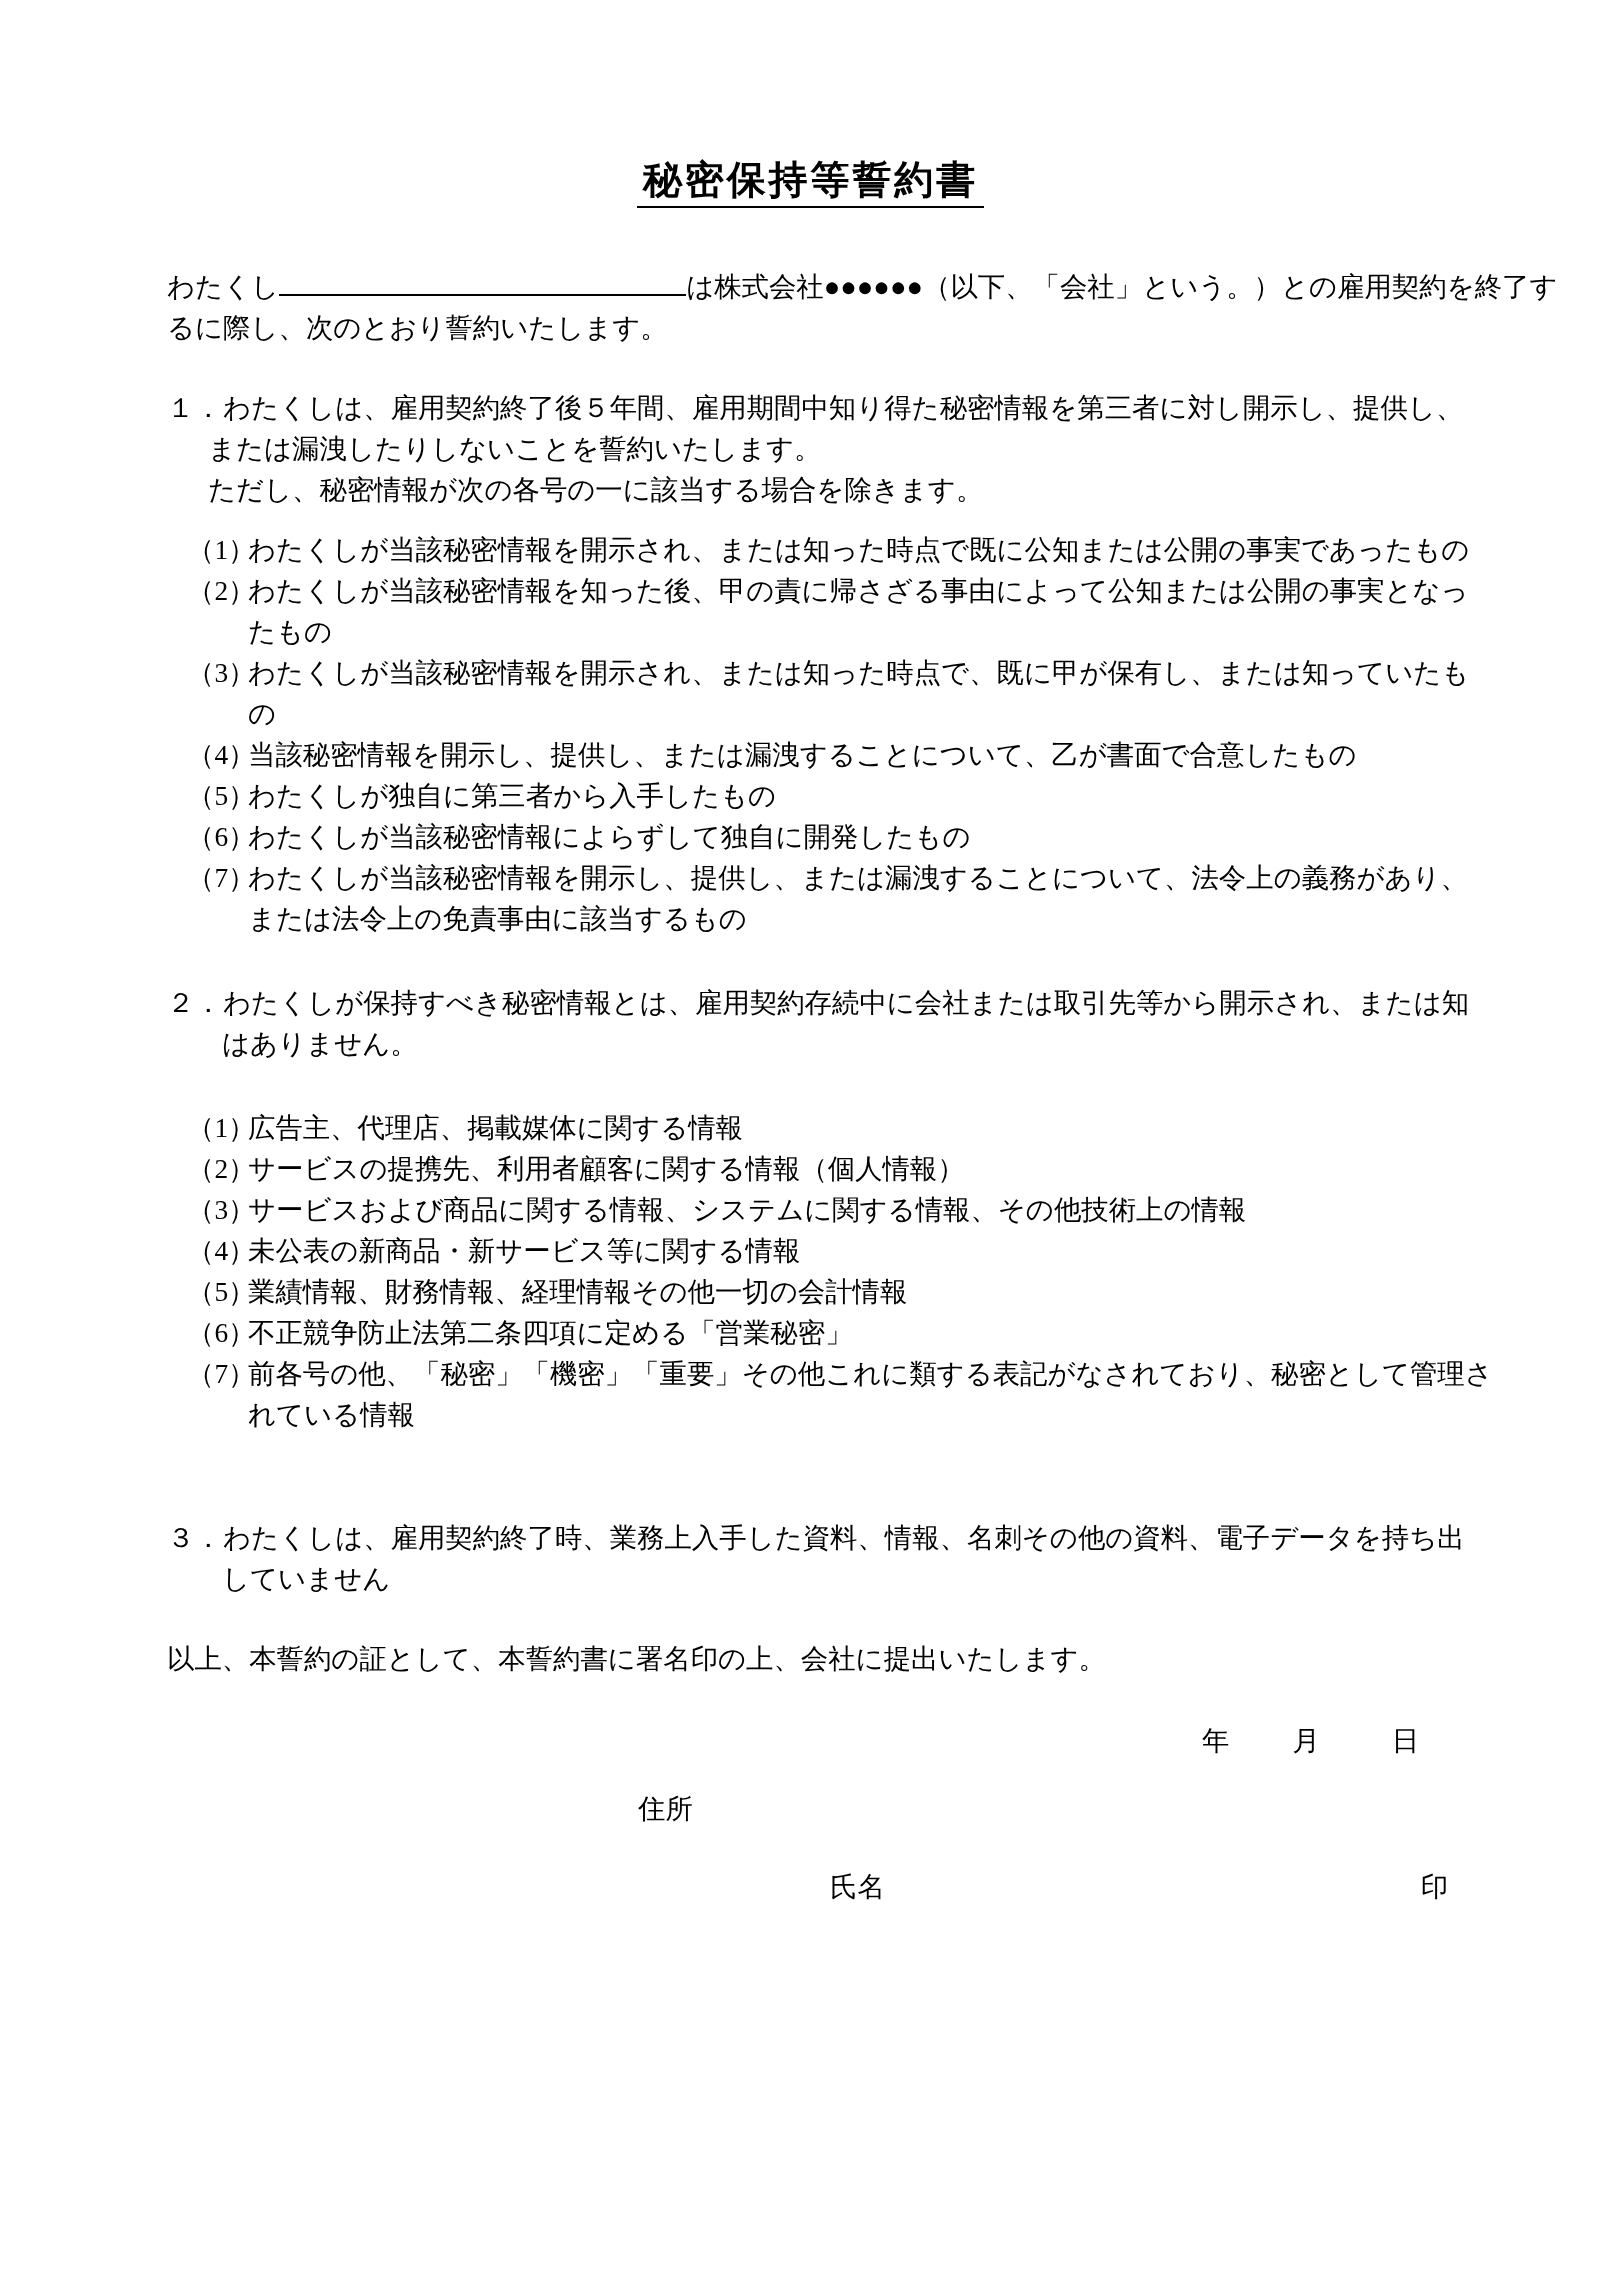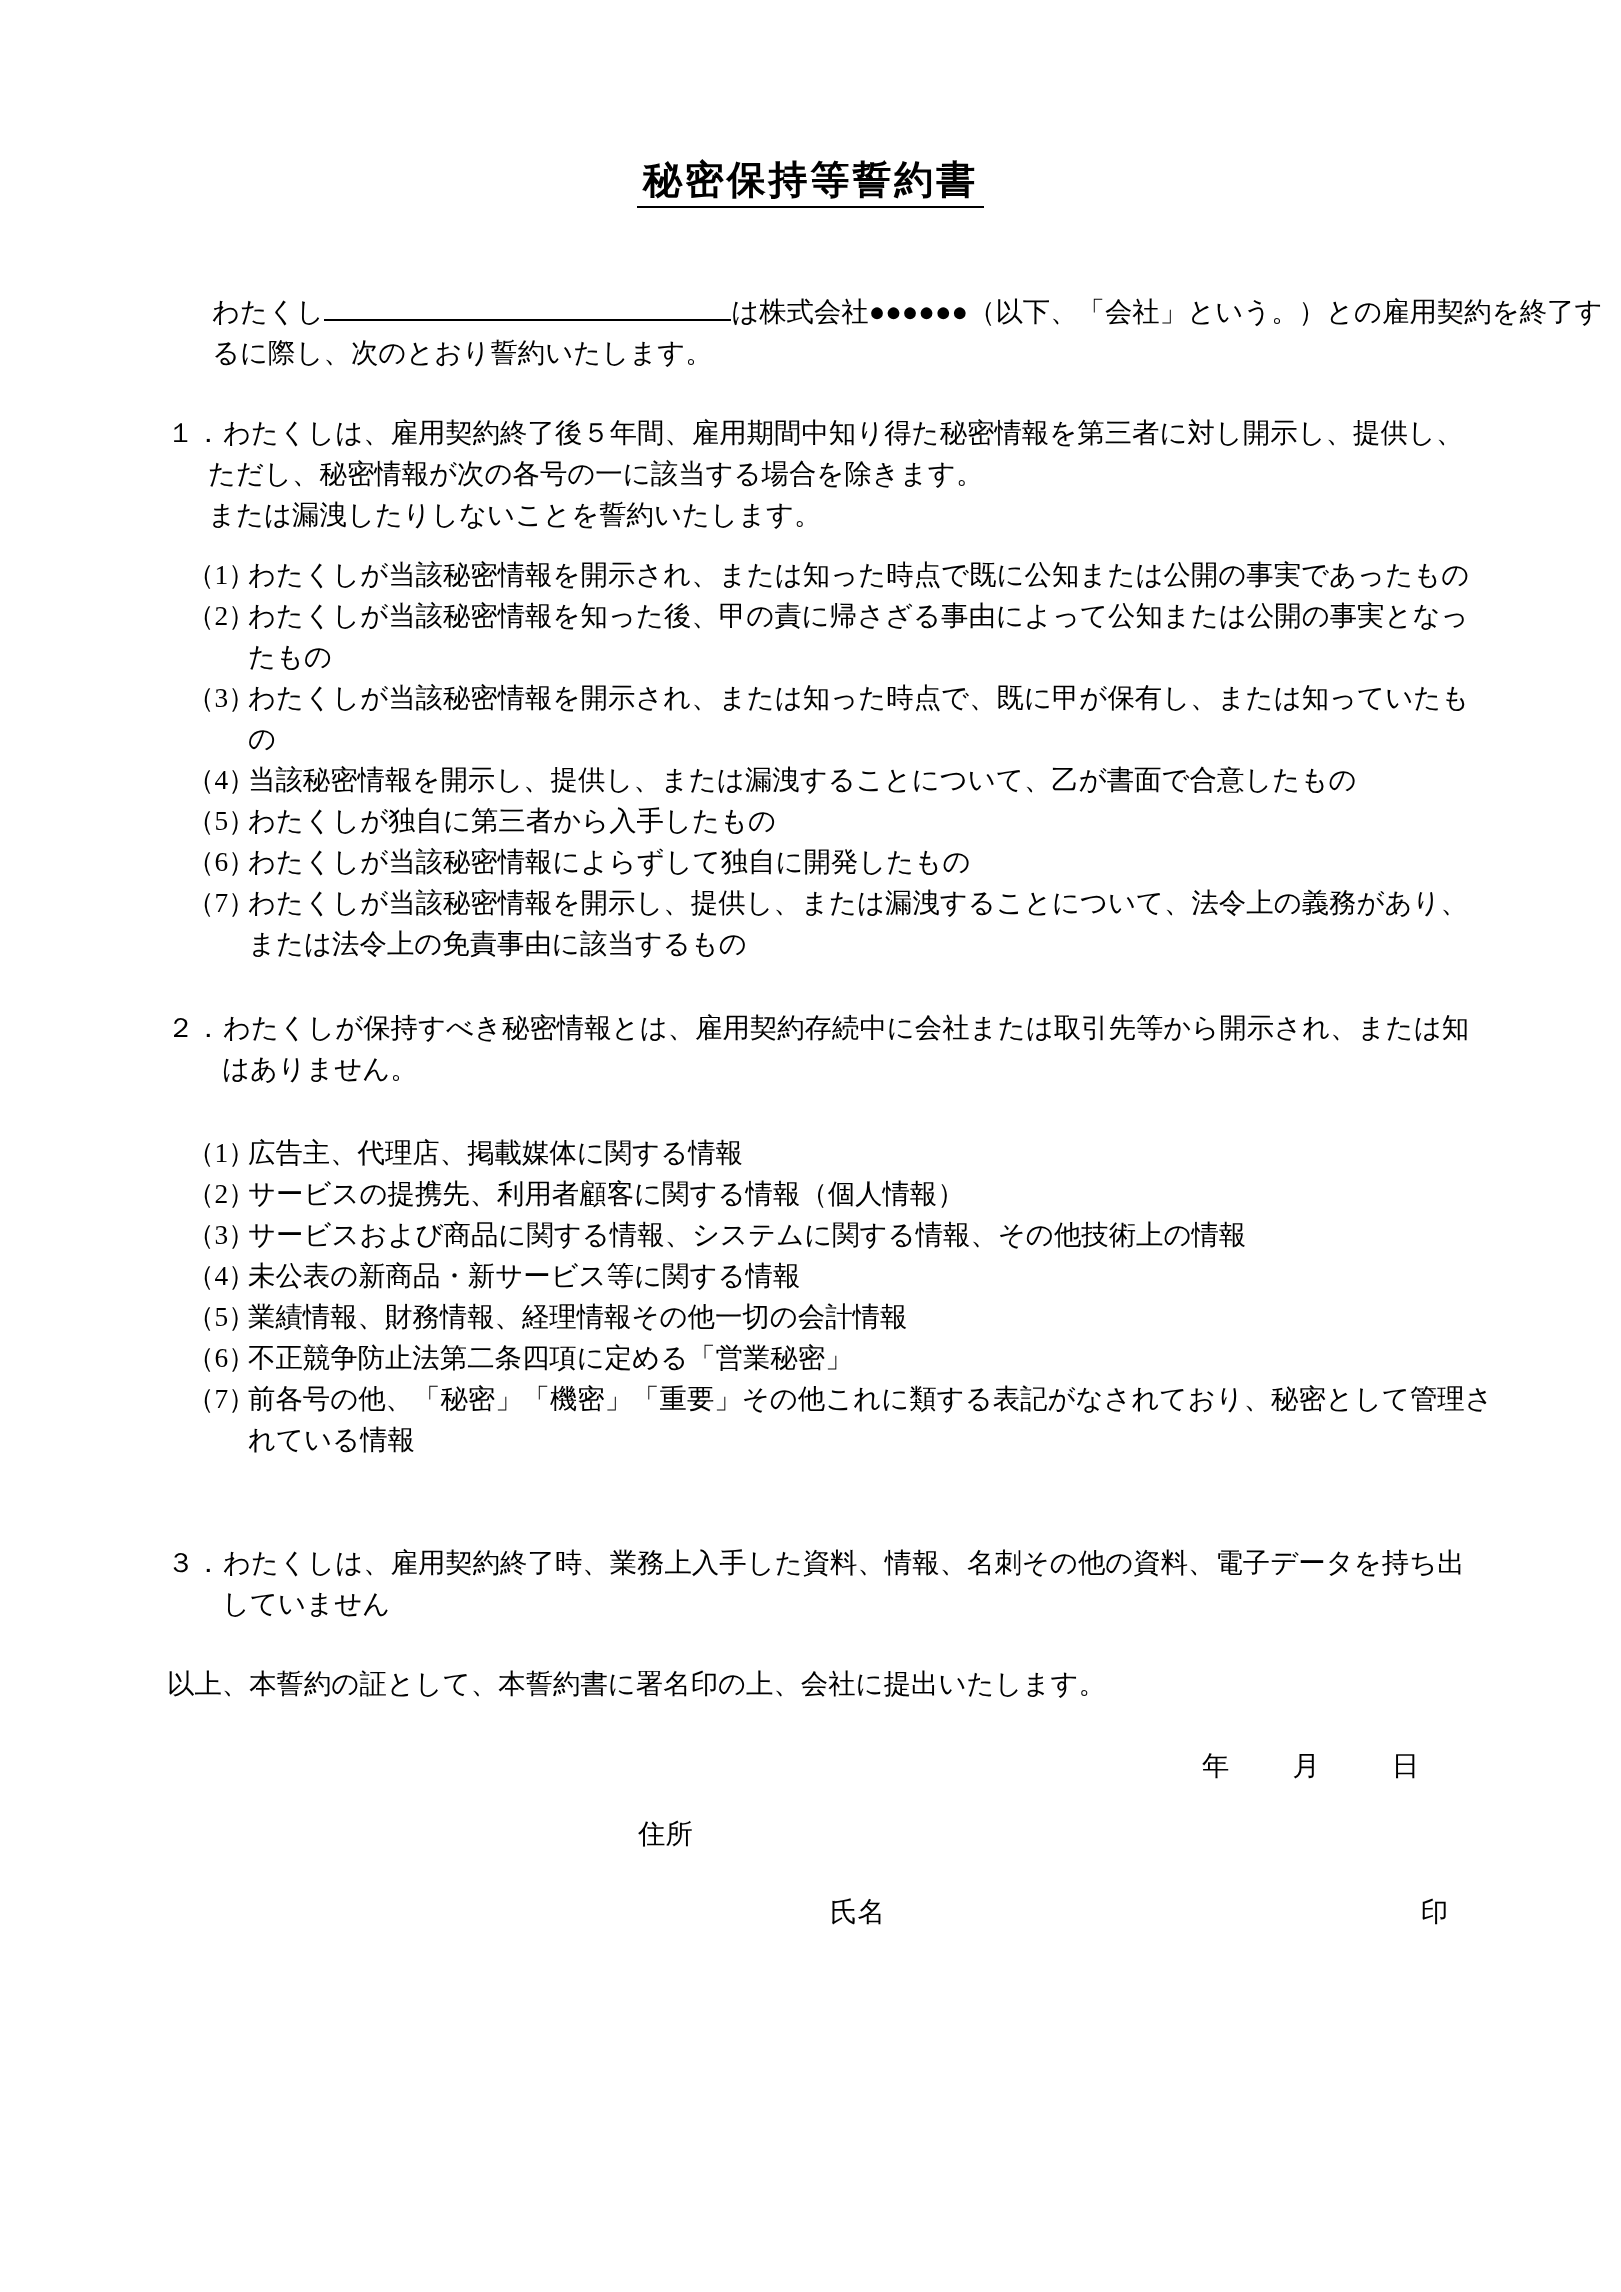--- a/index.html
+++ b/index.html
@@ -24,21 +24,21 @@
   }
   .doc-title {
     display: inline-block;
     font-size: 39px;
     font-weight: bold;
     letter-spacing: 2.9px;
     line-height: 1.2;
     border-bottom: 2.9px solid #000;
     padding: 0 5.9px 2px 5.9px;
   }
-  .intro    { margin-top: 84px; padding-left: 45px; }
+  .intro    { margin-top: 59px; }
   .sec1     { margin-top: 39px; }
   .items1   { margin-top: 19.6px; }
   .sec2     { margin-top: 43px; }
   .items2   { margin-top: 43px; }
   .sec3     { margin-top: 82px; }
   .closing  { margin-top: 39px; }
   .dateline { margin-top: 41px; margin-left: 1202px; }
   .addrline { margin-top: 27px; margin-left: 638px; }
   .nameline { margin-top: 37px; margin-left: 830px; }
 
@@ -77,22 +77,22 @@
       <span>わたくし</span><span class="blank-underline"></span><span>は株式会社●●●●●●（以下、「会社」という。）との雇用契約を終了す</span>
     </div>
     <div class="line ml-base">るに際し、次のとおり誓約いたします。</div>
   </div>
 
   <div class="sec1">
     <div class="line ml-base flexline">
       <span class="sec-num">１．</span>
       <span>わたくしは、雇用契約終了後５年間、雇用期間中知り得た秘密情報を第三者に対し開示し、提供し、</span>
     </div>
+    <div class="line ml-s1cont">または漏洩したりしないことを誓約いたします。</div>
     <div class="line ml-s1cont">ただし、秘密情報が次の各号の一に該当する場合を除きます。</div>
-    <div class="line ml-s1cont">または漏洩したりしないことを誓約いたします。</div>
   </div>
 
   <div class="items1">
     <div class="line ml-item flexline">
       <span class="item-num">（1）</span>
       <span>わたくしが当該秘密情報を開示され、または知った時点で既に公知または公開の事実であったもの</span>
     </div>
     <div class="line ml-item flexline">
       <span class="item-num">（2）</span>
       <span>わたくしが当該秘密情報を知った後、甲の責に帰さざる事由によって公知または公開の事実となっ</span>

